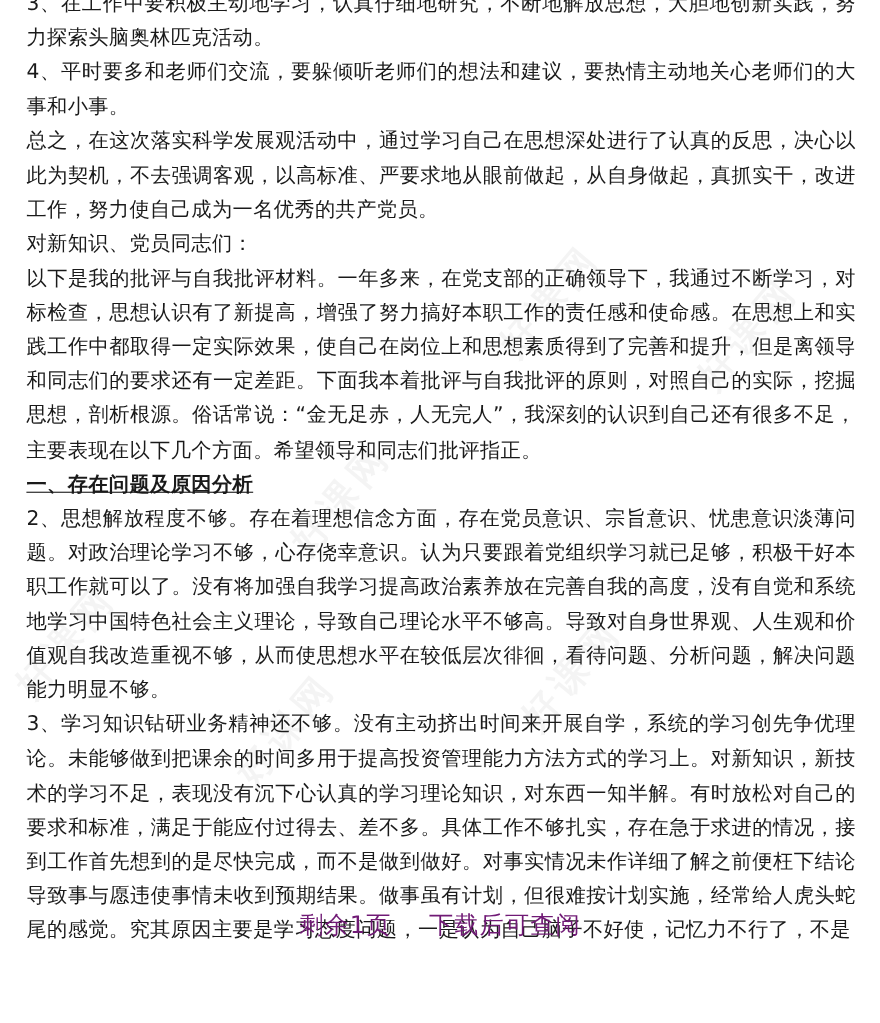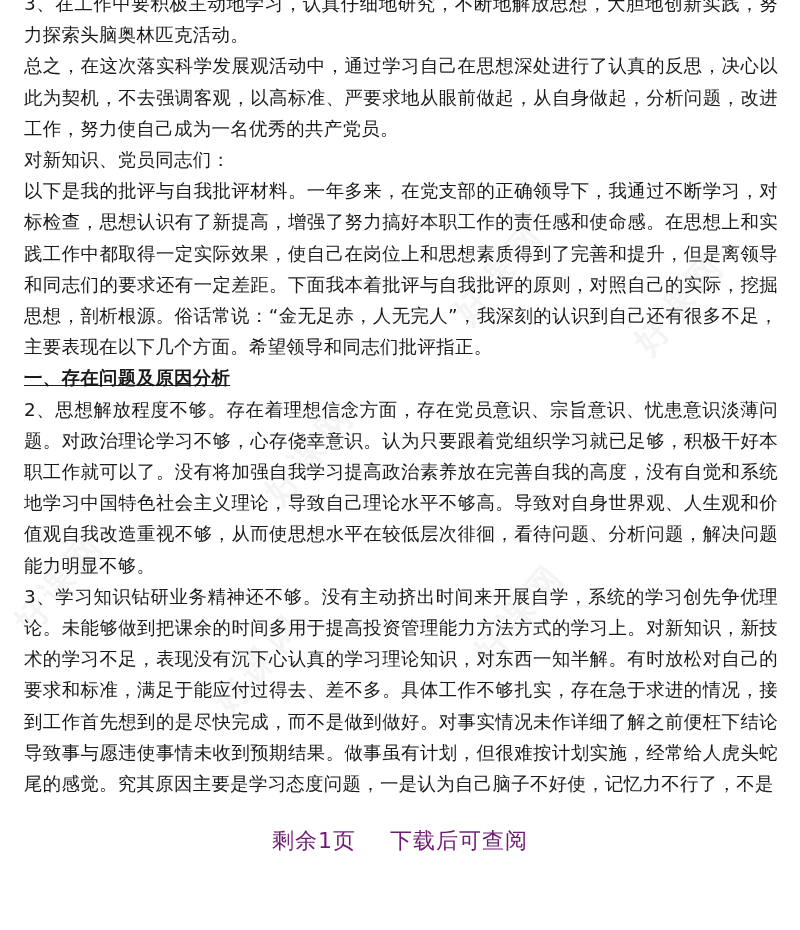--- a/index.html
+++ b/index.html
@@ -72,21 +72,22 @@
   <span class="wm" style="left:440px; top:250px;">好课网</span>
   <span class="wm" style="left:620px; top:280px;">好课网</span>
   <span class="wm" style="left:250px; top:430px;">好课网</span>
   <span class="wm" style="left:200px; top:640px;">好课网</span>
   <span class="wm" style="left:460px; top:590px;">好课网</span>
   <span class="wm" style="left:0px; top:560px;">好课网</span>
 </div>
 
 <div class="doc">
   <p>3、在工作中要积极主动地学习，认真仔细地研究，不断地解放思想，大胆地创新实践，努力探索头脑奥林匹克活动。</p>
-  <p>总之，在这次落实科学发展观活动中，通过学习自己在思想深处进行了认真的反思，决心以此为契机，不去强调客观，以高标准、严要求地从眼前做起，从自身做起，分析问题，改进工作，努力使自己成为一名优秀的共产党员。</p>
+  <p>4、平时要多和老师们交流，要躲倾听老师们的想法和建议，要热情主动地关心老师们的大事和小事。</p>
+  <p>总之，在这次落实科学发展观活动中，通过学习自己在思想深处进行了认真的反思，决心以此为契机，不去强调客观，以高标准、严要求地从眼前做起，从自身做起，真抓实干，改进工作，努力使自己成为一名优秀的共产党员。</p>
   <p>对新知识、党员同志们：</p>
   <p>以下是我的批评与自我批评材料。一年多来，在党支部的正确领导下，我通过不断学习，对标检查，思想认识有了新提高，增强了努力搞好本职工作的责任感和使命感。在思想上和实践工作中都取得一定实际效果，使自己在岗位上和思想素质得到了完善和提升，但是离领导和同志们的要求还有一定差距。下面我本着批评与自我批评的原则，对照自己的实际，挖掘思想，剖析根源。俗话常说：“金无足赤，人无完人”，我深刻的认识到自己还有很多不足，主要表现在以下几个方面。希望领导和同志们批评指正。</p>
   <p class="heading">一、存在问题及原因分析</p>
   <p>2、思想解放程度不够。存在着理想信念方面，存在党员意识、宗旨意识、忧患意识淡薄问题。对政治理论学习不够，心存侥幸意识。认为只要跟着党组织学习就已足够，积极干好本职工作就可以了。没有将加强自我学习提高政治素养放在完善自我的高度，没有自觉和系统地学习中国特色社会主义理论，导致自己理论水平不够高。导致对自身世界观、人生观和价值观自我改造重视不够，从而使思想水平在较低层次徘徊，看待问题、分析问题，解决问题能力明显不够。</p>
   <p>3、学习知识钻研业务精神还不够。没有主动挤出时间来开展自学，系统的学习创先争优理论。未能够做到把课余的时间多用于提高投资管理能力方法方式的学习上。对新知识，新技术的学习不足，表现没有沉下心认真的学习理论知识，对东西一知半解。有时放松对自己的要求和标准，满足于能应付过得去、差不多。具体工作不够扎实，存在急于求进的情况，接到工作首先想到的是尽快完成，而不是做到做好。对事实情况未作详细了解之前便枉下结论导致事与愿违使事情未收到预期结果。做事虽有计划，但很难按计划实施，经常给人虎头蛇尾的感觉。究其原因主要是学习态度问题，一是认为自己脑子不好使，记忆力不行了，不是</p>
 </div>
 
 <div class="footer-note">
   <span>剩余1页</span><span class="gap"></span><span>下载后可查阅</span>
 </div>

